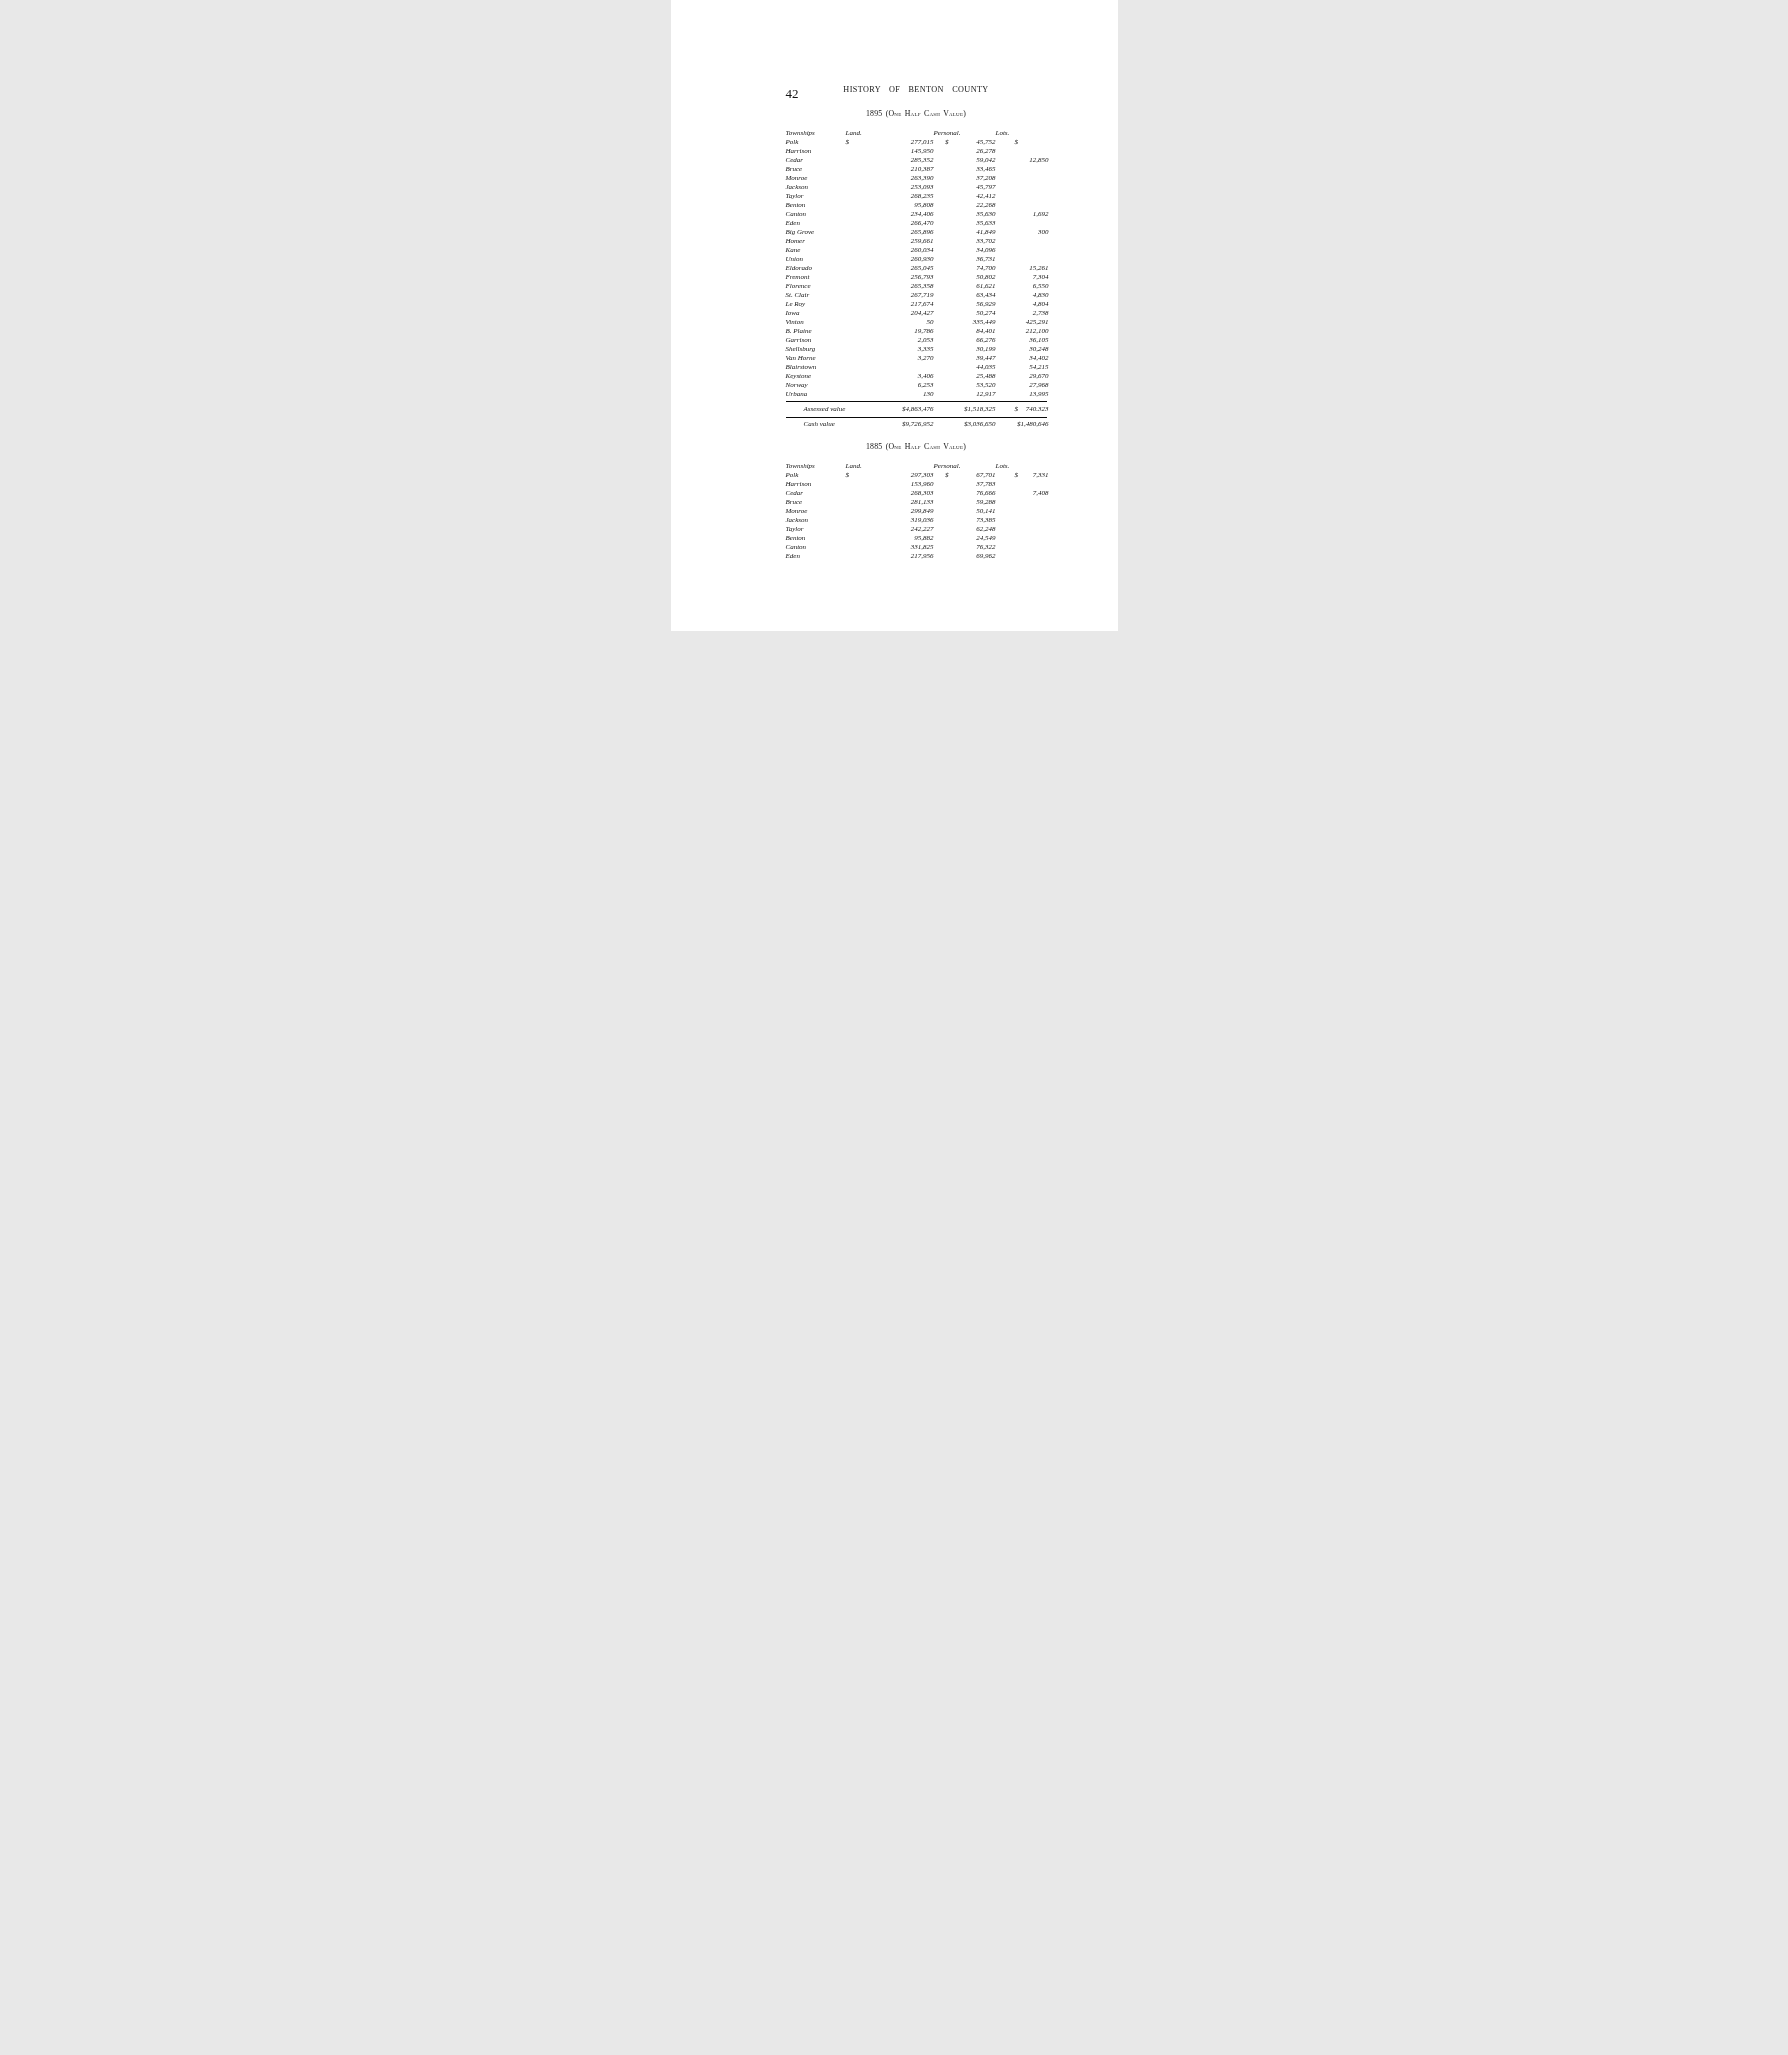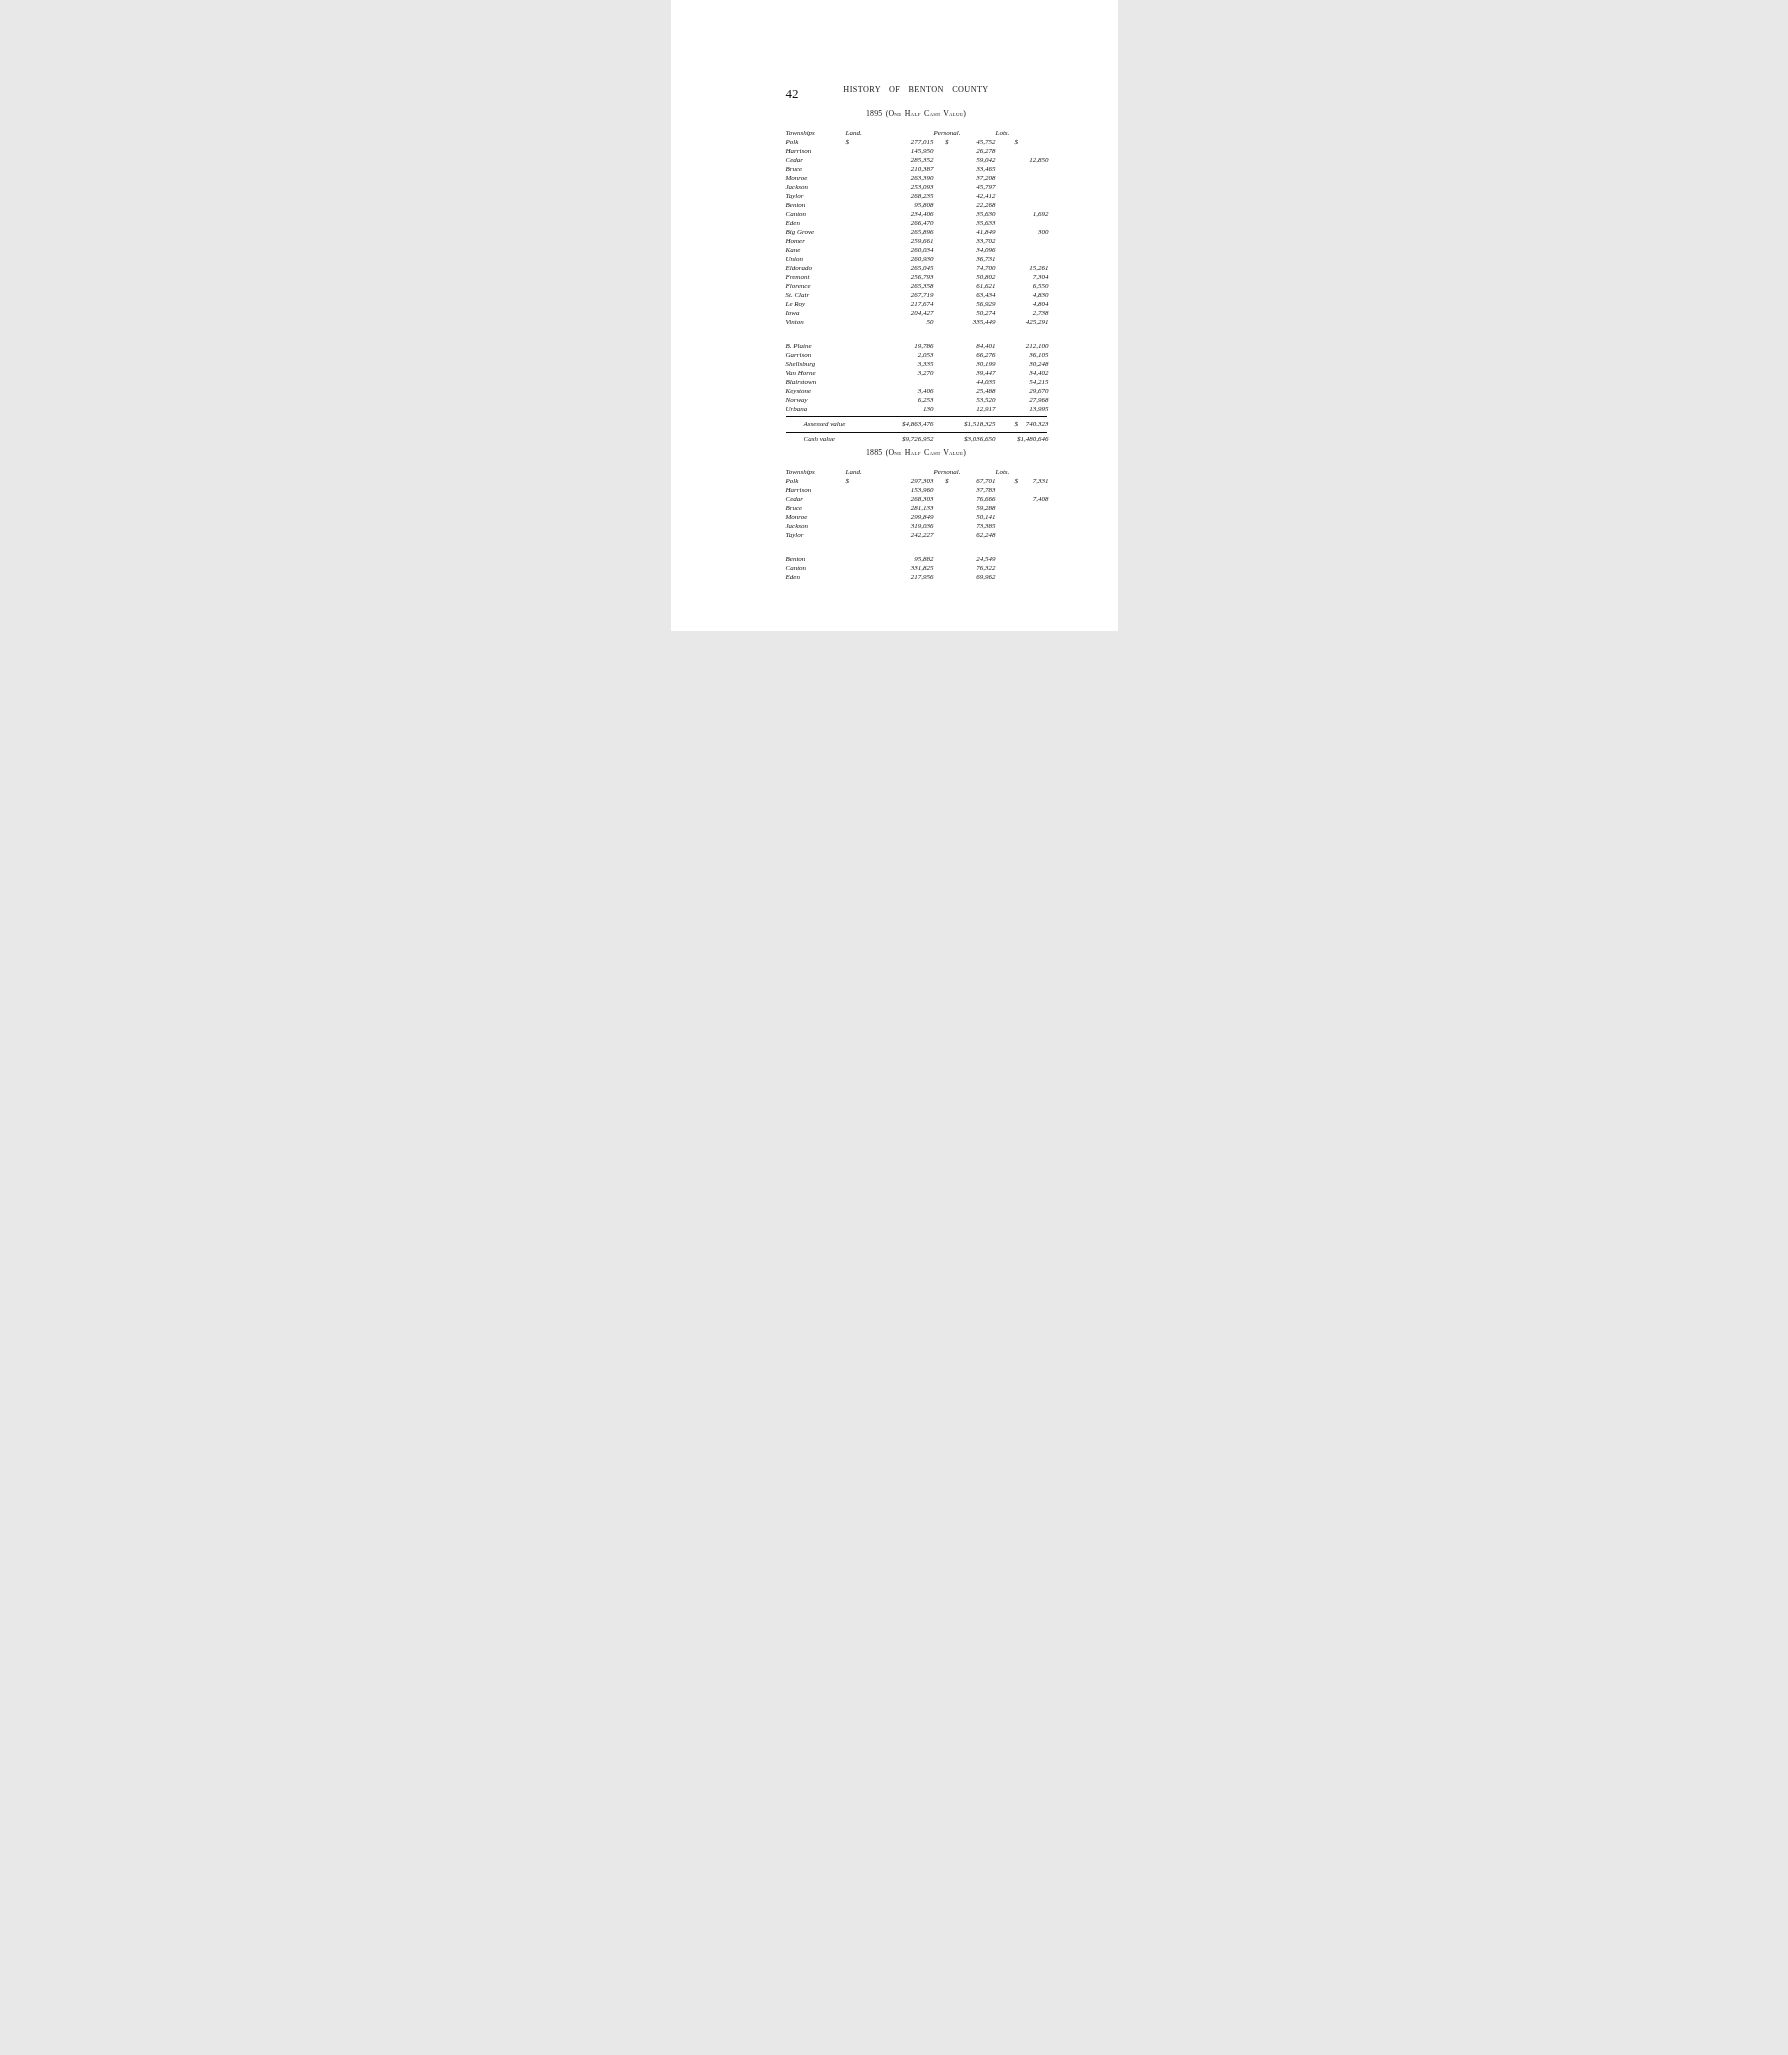--- a/index.html
+++ b/index.html
@@ -45,36 +45,36 @@
   .sec-heading {
     margin-top: 13px;
     text-align: center;
     font-variant: small-caps;
     font-size: 7.8px;
     letter-spacing: 0.2px;
     word-spacing: 1.2px;
     white-space: nowrap;
   }
   .sec-heading.second {
-    margin-top: 3px;
+    margin-top: 12px;
   }
   
   .tbl {
     margin-top: 11px;
     font-size: 7px;
   }
   .trow {
     display: grid;
     grid-template-columns: 60px 88px 62px 53px;
     line-height: 9px;
     height: 9px;
     white-space: nowrap;
     font-style: italic;
   }
-  .trow.gap { margin-top: 15px; }
+  .trow.gap { margin-top: 0; }
   .thead { margin-bottom: 0.4px; }
   .thead .num-h { }
   .cell.name { text-align: left; }
   .money { display: flex; }
   .money .v { margin-left: auto; }
   .money.c3 { padding-left: 11.5px; }
   .money.c4 { padding-left: 19px; }
   .rule {
     border-top: 1.2px solid #0a0a0a;
     height: 0;

